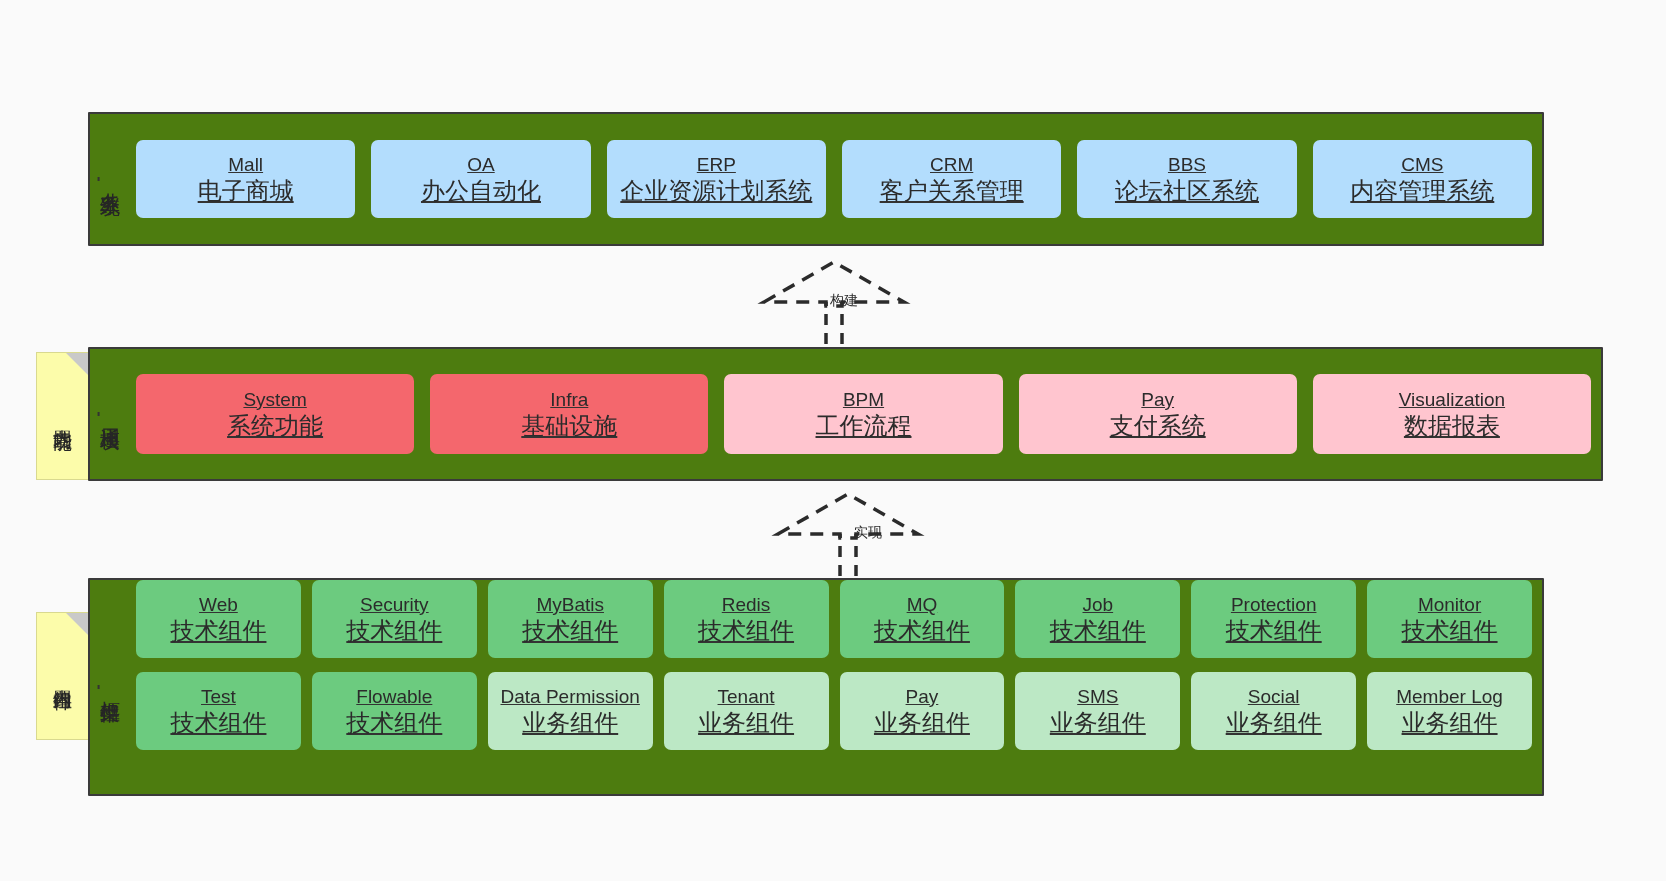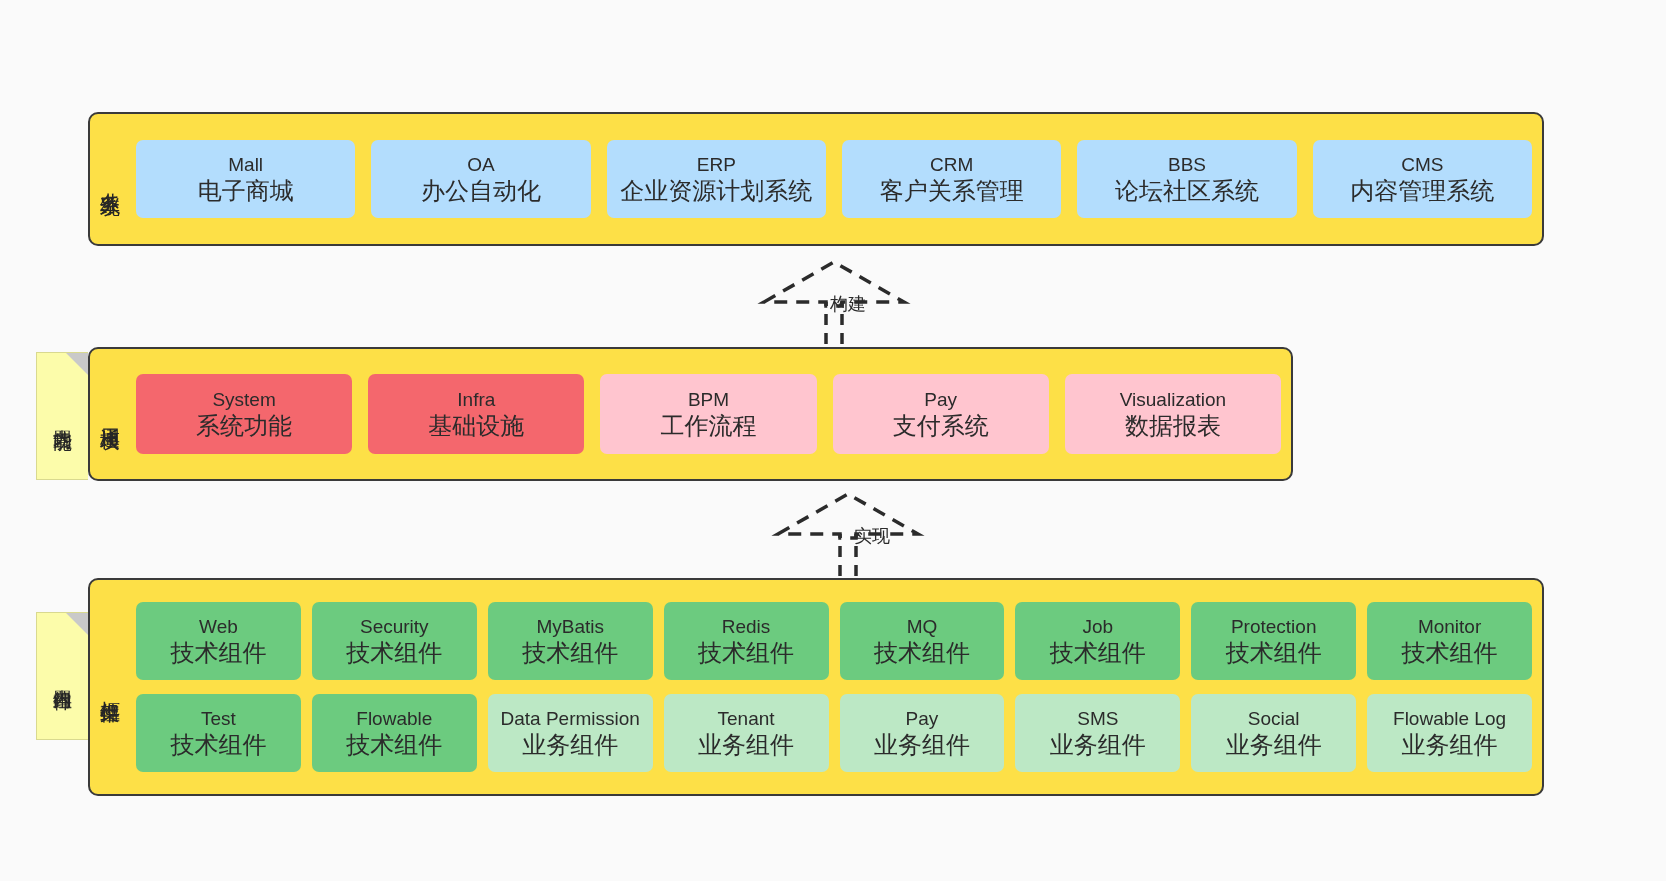--- a/index.html
+++ b/index.html
@@ -13,25 +13,26 @@
     position: relative;
     font-family: "Liberation Sans", "DejaVu Sans", sans-serif;
     color: #333333;
     overflow: hidden;
   }
 
   
   .band {
     position: absolute;
     box-sizing: border-box;
-    background: #fde047;
+    background: #4d7c0f;
     border: 2px solid #3a3a3a;
-    border-radius: 10px;
+    border-radius: 1px;
     display: flex;
     align-items: stretch;
+    text-decoration: underline;
   }
   .band-title {
     flex: 0 0 auto;
     width: 40px;
     display: flex;
     align-items: center;
     justify-content: center;
     font-size: 20px;
     line-height: 1.06;
     color: #262626;
@@ -42,21 +43,21 @@
   }
   .band-body {
     flex: 1 1 auto;
     display: flex;
     align-items: center;
     gap: 0;
     padding: 0 8px;
   }
   .band-body.two-rows {
     flex-direction: column;
-    justify-content: center;
+    justify-content: flex-start;
     gap: 14px;
   }
   .cell-row {
     display: flex;
     width: 100%;
     justify-content: space-between;
     gap: 11px;
   }
 
   
@@ -83,40 +84,40 @@
 
   
   #band-business {
     left: 88px; top: 112px; width: 1456px; height: 134px;
   }
   #band-business .band-body { gap: 16px; padding: 0 10px 0 6px; }
   #band-business .cell { height: 78px; }
 
   
   #band-modules {
-    left: 88px; top: 347px; width: 1205px; height: 134px;
+    left: 88px; top: 347px; width: 1515px; height: 134px;
   }
   #band-modules .band-body { gap: 16px; padding: 0 10px 0 6px; }
   #band-modules .cell { height: 80px; }
 
   
   #band-framework {
     left: 88px; top: 578px; width: 1456px; height: 218px;
   }
   #band-framework .band-body { padding: 0 10px 0 6px; }
   #band-framework .cell { height: 78px; }
 
   
   .uml-arrow {
     position: absolute;
     pointer-events: none;
   }
   .uml-arrow .lbl {
     position: absolute;
-    font-size: 18px;
+    font-size: 14px;
     color: #2b2b2b;
     background: transparent;
     white-space: nowrap;
   }
 
   
   .note {
     position: absolute;
     box-sizing: border-box;
     background: #fcfcaa;
@@ -280,21 +281,21 @@
       </div>
       <div class="cell lgreen">
         <span class="t1">SMS</span>
         <span class="t2">业务组件</span>
       </div>
       <div class="cell lgreen">
         <span class="t1">Social</span>
         <span class="t2">业务组件</span>
       </div>
       <div class="cell lgreen">
-        <span class="t1">Flowable Log</span>
+        <span class="t1">Member Log</span>
         <span class="t2">业务组件</span>
       </div>
     </div>
 
   </div>
 </div>
 
 <div class="note" id="note-features">
   <span class="fold"></span>
   <span>内置功能</span>

